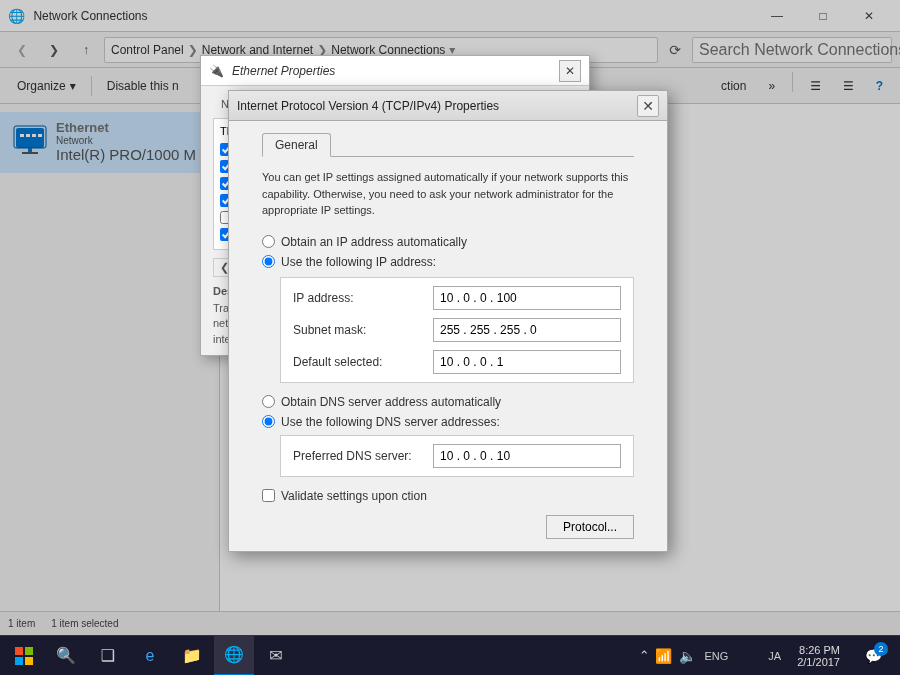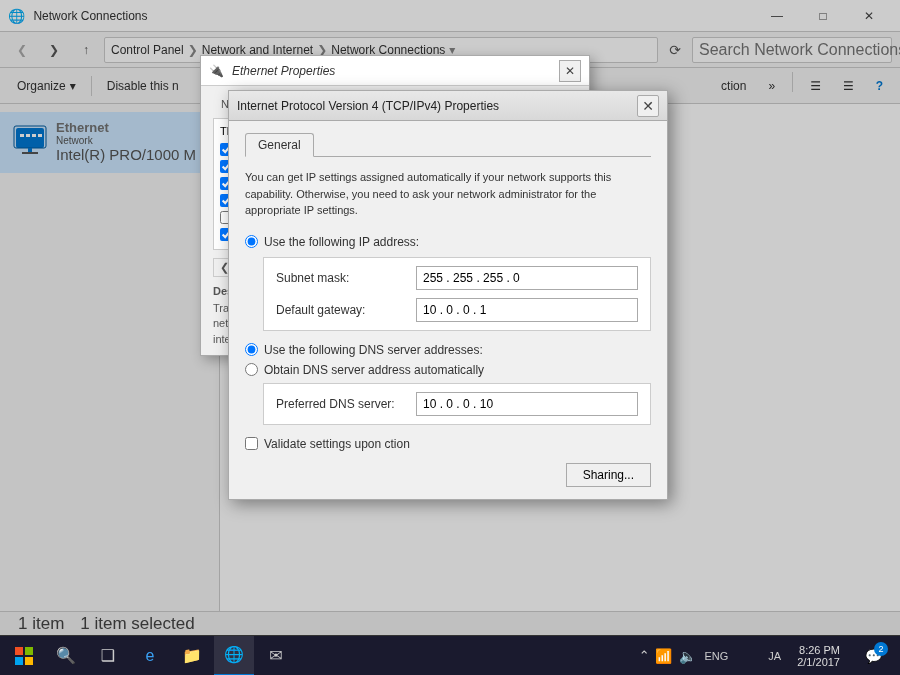--- a/index.html
+++ b/index.html
@@ -121,21 +121,21 @@
     .network-type { font-size: 10px; color: #555; }
     .network-adapter { font-size: 15px; color: #555; }
 
     .main-content {
       flex: 1; display: flex; flex-direction: column; padding: 8px;
     }
 
     
     .status-bar {
       height: 24px; background: #f0f0f0; border-top: 1px solid #ccc;
-      display: flex; align-items: center; padding: 0 18px; font-size: 17px; color: #444;
+      display: flex; align-items: center; padding: 0 8px; font-size: 10px; color: #444;
       gap: 16px;
     }
 
     
     .dialog-overlay {
       position: absolute; top: 0; left: 0; right: 0; bottom: 40px;
       background: rgba(0,0,0,0.2); z-index: 10;
     }
     .eth-dialog {
       position: absolute; top: 55px; left: 200px; width: 390px;
@@ -164,21 +164,21 @@
       display: flex; align-items: center; padding: 0 8px; gap: 8px;
       border-bottom: 1px solid #aaa;
     }
     .ipv4-title-text { font-size: 12px; color: #222; flex: 1; font-weight: 500; }
     .ipv4-close-btn {
       width: 22px; height: 22px; display: flex; align-items: center; justify-content: center;
       cursor: pointer; color: #444; font-size: 14px; background: #f0f0f0; border: 1px solid #aaa;
       border-radius: 2px;
     }
 
-    .ipv4-content { padding: 12px 16px; }
+    .ipv4-content { padding: 12px 33px; }
     .tab-bar { display: flex; border-bottom: 1px solid #aaa; margin-bottom: 12px; }
     .tab-item {
       padding: 4px 12px; font-size: 12px; cursor: pointer; color: #333;
       border: 1px solid #aaa; border-bottom: none; background: #e0e0e0;
       margin-right: 2px; border-radius: 3px 3px 0 0;
     }
     .tab-item.active { background: #f0f0f0; border-bottom: 1px solid #f0f0f0; margin-bottom: -1px; z-index: 1; }
 
     .description-text {
       font-size: 11px; color: #333; margin-bottom: 16px; line-height: 1.5;
@@ -380,66 +380,76 @@
   <div class="ipv4-content">
 
     <div class="tab-bar">
       <div class="tab-item active">General</div>
     </div>
 
     <p class="description-text">You can get IP settings assigned automatically if your network supports this capability. Otherwise, you need to ask your network administrator for the appropriate IP settings.</p>
 
     <div class="radio-group">
       <label class="radio-row">
+        <input type="radio" name="ip-mode" style="">
+        <span>Obtain an IP address automatically</span>
+      </label>
+      <label class="radio-row">
         <input type="radio" name="ip-mode" checked="" style="">
         <span>Use the following IP address:</span>
       </label>
     </div>
 
     <div class="ip-fields">
+      <div class="field-row">
+        <span class="field-label">IP address:</span>
+        <div class="ip-input-group">
+          <span>10 . 0 . 0 . 100</span>
+        </div>
+      </div>
       <div class="field-row">
         <span class="field-label">Subnet mask:</span>
         <div class="ip-input-group">
           <span>255 . 255 . 255 . 0</span>
         </div>
       </div>
       <div class="field-row">
-        <span class="field-label">Default gateway:</span>
+        <span class="field-label">Default selected:</span>
         <div class="ip-input-group">
           <span>10 . 0 . 0 . 1</span>
         </div>
       </div>
     </div>
 
     <div class="dns-section">
+      <label class="radio-row">
+        <input type="radio" name="dns-mode" style="">
+        <span>Obtain DNS server address automatically</span>
+      </label>
       <label class="radio-row">
         <input type="radio" name="dns-mode" checked="" style="">
         <span>Use the following DNS server addresses:</span>
-      </label>
-      <label class="radio-row">
-        <input type="radio" name="dns-mode" style="">
-        <span>Obtain DNS server address automatically</span>
       </label>
 
       <div class="dns-fields">
         <div class="field-row">
           <span class="field-label">Preferred DNS server:</span>
           <div class="ip-input-group">
             <span>10 . 0 . 0 . 10</span>
           </div>
         </div>
       </div>
     </div>
 
     <div class="clearfix">
       <label class="checkbox-row">
         <input type="checkbox" style="">
         <span>Validate settings upon ction</span>
       </label>
-      <button class="advanced-btn">Sharing...</button>
+      <button class="advanced-btn">Protocol...</button>
     </div>
   </div>
 
 </div>
 
 <div class="taskbar">
   <div class="taskbar-start">
     <svg viewBox="0 0 20 20" fill="white">
       <rect x="1" y="1" width="8" height="8" fill="#f25022"></rect>
       <rect x="11" y="1" width="8" height="8" fill="#7fba00"></rect>

